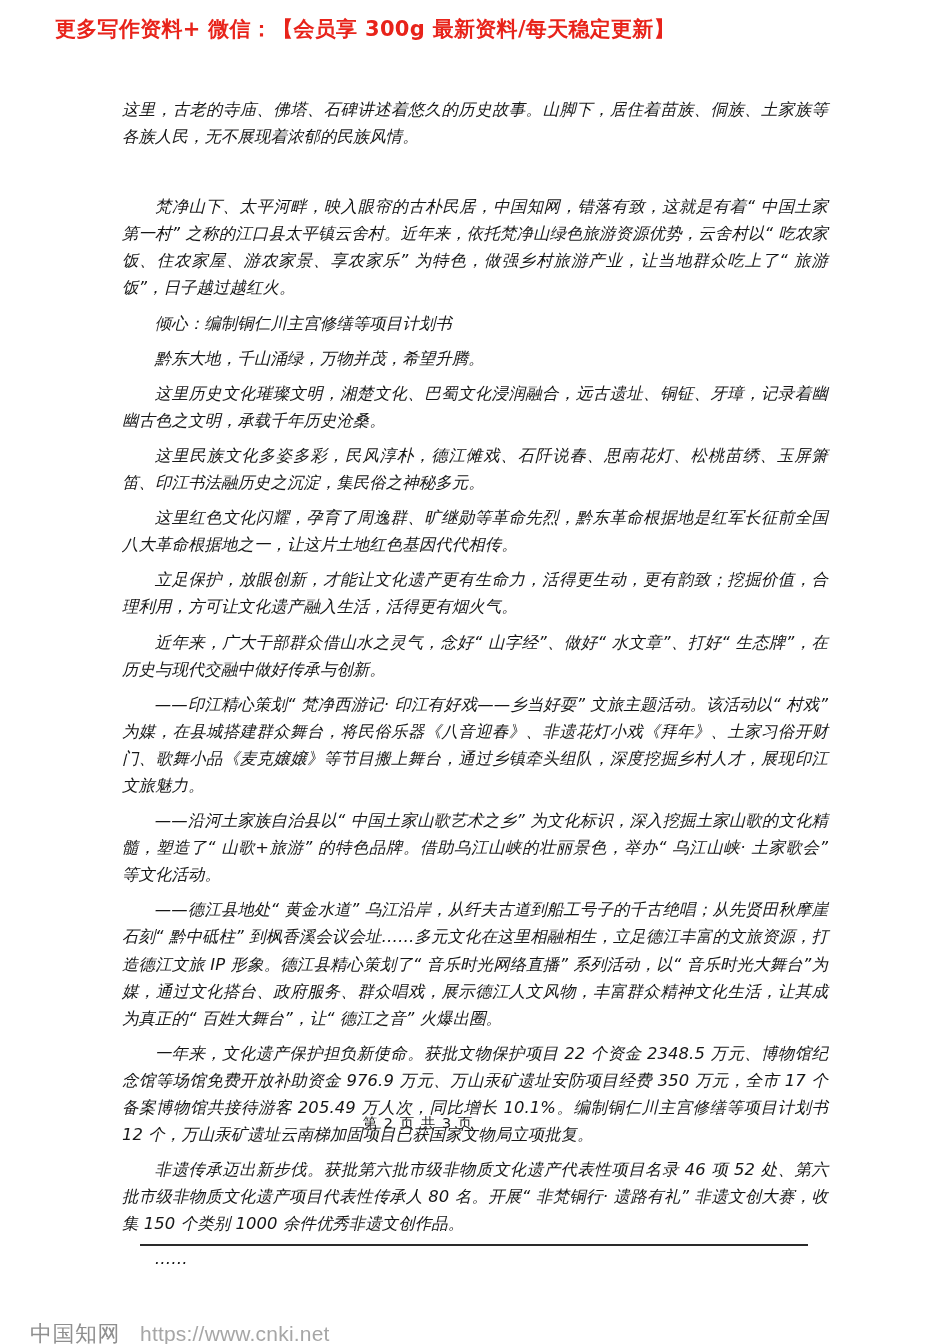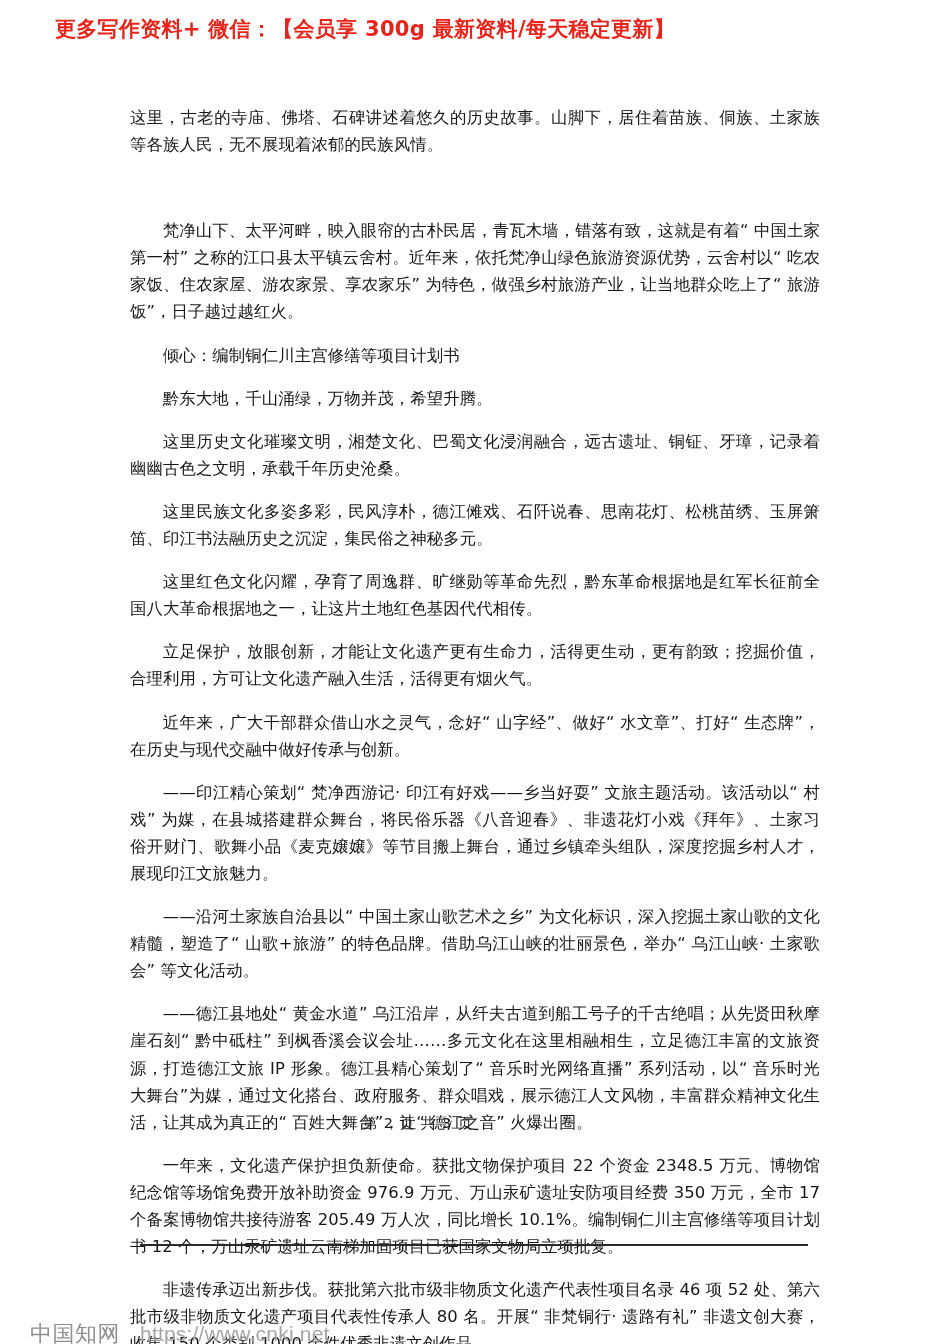--- a/index.html
+++ b/index.html
@@ -37,28 +37,29 @@
 
   
   .body-col {
     position: absolute;
     left: 114px;
     top: 88px;
     width: 722px;
   }
 
   .para {
-    margin: 16px;
+    margin: 8px;
     font-size: 16.4px;
     line-height: 27.1px;
     color: #161616;
     text-align: justify;
     text-justify: inter-ideograph;
     letter-spacing: 0.1px;
     font-family: "DejaVu Sans", "Liberation Sans", sans-serif;
+    font-style: italic;
   }
   .para.indent { text-indent: 2em; }
   .para.noindent { text-indent: 0; }
 
   .gap-blank { height: 27px; }
 
   
   .page-number {
     position: absolute;
     left: 0;
@@ -109,21 +110,21 @@
 <body>
 
 <div class="page">
 
   <div class="promo-header">更多写作资料+ 微信：【会员享 300g 最新资料/每天稳定更新】</div>
 
   <div class="body-col">
 
     <p class="para noindent">这里，古老的寺庙、佛塔、石碑讲述着悠久的历史故事。山脚下，居住着苗族、侗族、土家族等各族人民，无不展现着浓郁的民族风情。</p>
     <div class="gap-blank"></div>
-    <p class="para indent">梵净山下、太平河畔，映入眼帘的古朴民居，青瓦木墙，错落有致，这就是有着“ 中国土家第一村” 之称的江口县太平镇云舍村。近年来，依托梵净山绿色旅游资源优势，云舍村以“ 吃农家饭、住农家屋、游农家景、享农家乐” 为特色，做强乡村旅游产业，让当地群众吃上了“ 旅游饭”，日子越过越红火。</p>
+    <p class="para indent">梵净山下、太平河畔，映入眼帘的古朴民居，中国知网，错落有致，这就是有着“ 中国土家第一村” 之称的江口县太平镇云舍村。近年来，依托梵净山绿色旅游资源优势，云舍村以“ 吃农家饭、住农家屋、游农家景、享农家乐” 为特色，做强乡村旅游产业，让当地群众吃上了“ 旅游饭”，日子越过越红火。</p>
     <p class="para indent">倾心：编制铜仁川主宫修缮等项目计划书</p>
     <p class="para indent">黔东大地，千山涌绿，万物并茂，希望升腾。</p>
     <p class="para indent">这里历史文化璀璨文明，湘楚文化、巴蜀文化浸润融合，远古遗址、铜钲、牙璋，记录着幽幽古色之文明，承载千年历史沧桑。</p>
     <p class="para indent">这里民族文化多姿多彩，民风淳朴，德江傩戏、石阡说春、思南花灯、松桃苗绣、玉屏箫笛、印江书法融历史之沉淀，集民俗之神秘多元。</p>
     <p class="para indent">这里红色文化闪耀，孕育了周逸群、旷继勋等革命先烈，黔东革命根据地是红军长征前全国八大革命根据地之一，让这片土地红色基因代代相传。</p>
     <p class="para indent">立足保护，放眼创新，才能让文化遗产更有生命力，活得更生动，更有韵致；挖掘价值，合理利用，方可让文化遗产融入生活，活得更有烟火气。</p>
     <p class="para indent">近年来，广大干部群众借山水之灵气，念好“ 山字经”、做好“ 水文章”、打好“ 生态牌”，在历史与现代交融中做好传承与创新。</p>
     <p class="para indent">——印江精心策划“ 梵净西游记· 印江有好戏——乡当好耍” 文旅主题活动。该活动以“ 村戏” 为媒，在县城搭建群众舞台，将民俗乐器《八音迎春》、非遗花灯小戏《拜年》、土家习俗开财门、歌舞小品《麦克嬢嬢》等节目搬上舞台，通过乡镇牵头组队，深度挖掘乡村人才，展现印江文旅魅力。</p>
     <p class="para indent">——沿河土家族自治县以“ 中国土家山歌艺术之乡” 为文化标识，深入挖掘土家山歌的文化精髓，塑造了“ 山歌+旅游” 的特色品牌。借助乌江山峡的壮丽景色，举办“ 乌江山峡· 土家歌会” 等文化活动。</p>
     <p class="para indent">——德江县地处“ 黄金水道” 乌江沿岸，从纤夫古道到船工号子的千古绝唱；从先贤田秋摩崖石刻“ 黔中砥柱” 到枫香溪会议会址……多元文化在这里相融相生，立足德江丰富的文旅资源，打造德江文旅 IP 形象。德江县精心策划了“ 音乐时光网络直播” 系列活动，以“ 音乐时光大舞台”为媒，通过文化搭台、政府服务、群众唱戏，展示德江人文风物，丰富群众精神文化生活，让其成为真正的“ 百姓大舞台”，让“ 德江之音” 火爆出圈。</p>

